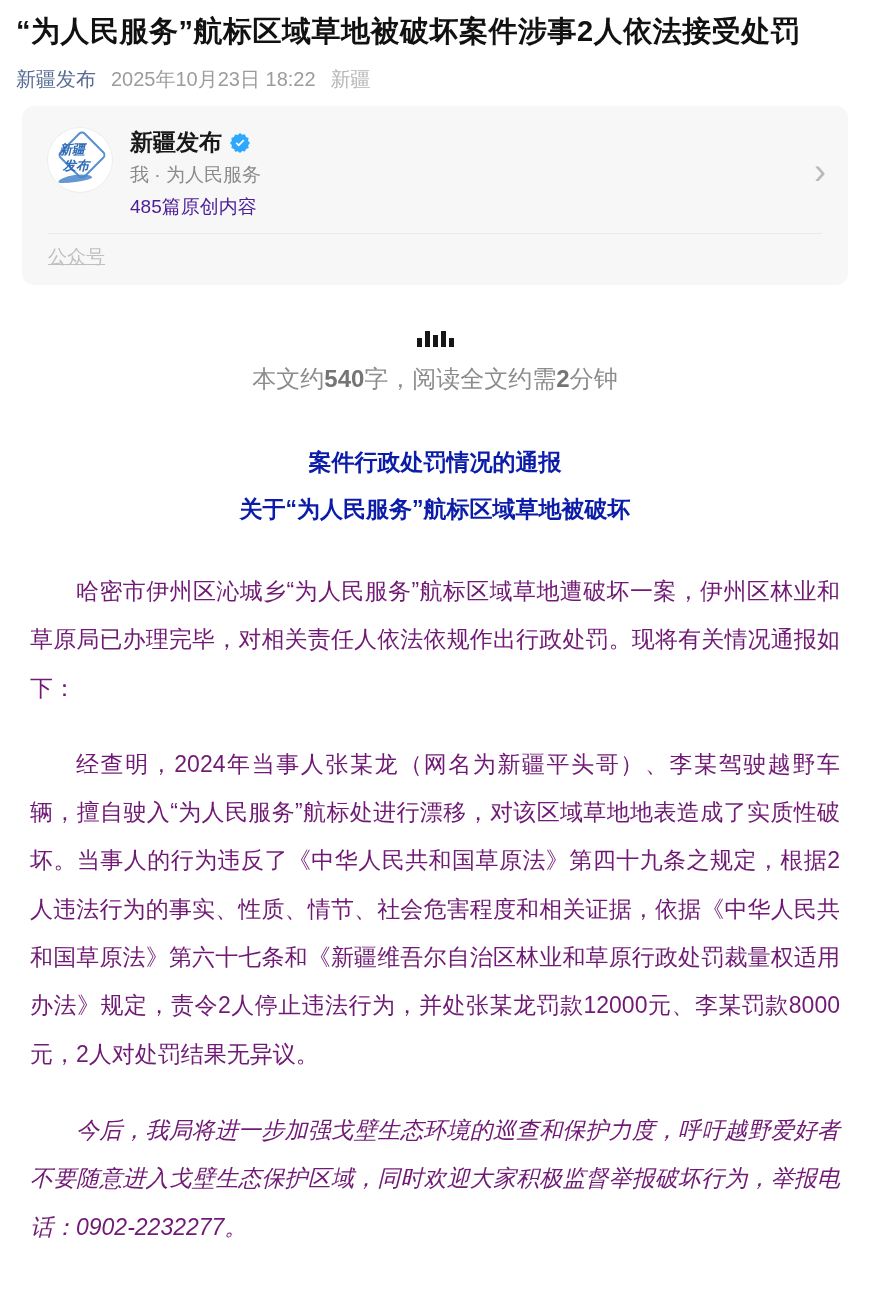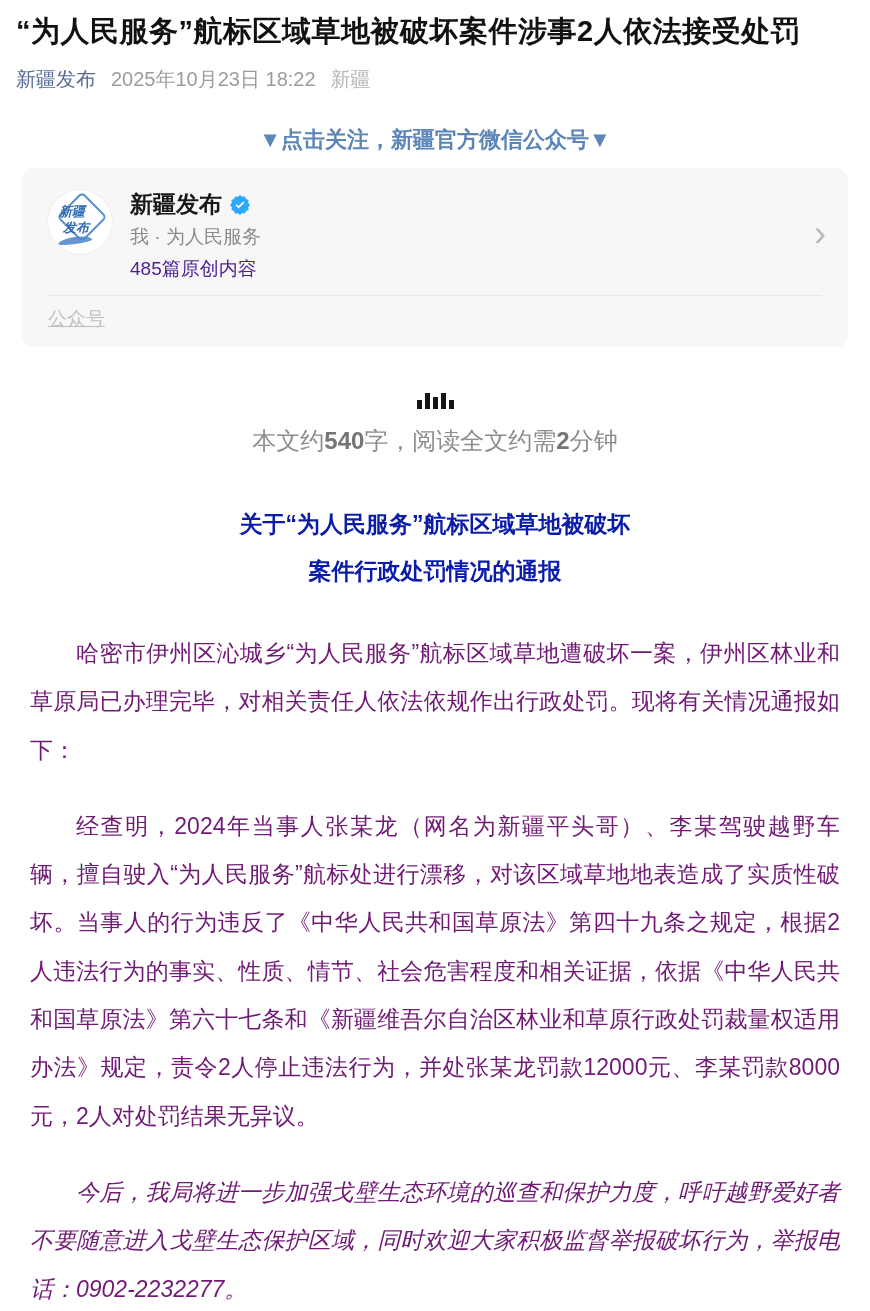--- a/index.html
+++ b/index.html
@@ -60,21 +60,20 @@
 
   <div class="header">
     <h1 class="title">“为人民服务”航标区域草地被破坏案件涉事2人依法接受处罚</h1>
     <div class="byline">
       <span class="account-link">新疆发布</span>
       <span class="pub-date">2025年10月23日 18:22</span>
       <span class="pub-region">新疆</span>
     </div>
   </div>
 
-  <div class="follow-banner">▼点击关注，新疆官方微信公众号▼</div>
 
   <div class="profile-card">
     <div class="card-top">
       <div class="avatar">
         <span class="diamond"></span>
         <span class="av-t1">新疆</span>
         <span class="av-t2">发布</span>
         <span class="swoosh"></span>
       </div>
       <div class="card-info">
@@ -103,22 +102,22 @@
         <span class="b3"></span>
         <span class="b4"></span>
         <span class="b5"></span>
     </div>
     <div class="read-meta">
       <span>本文约</span><b>540</b><span>字，阅读全文约需</span><b>2</b><span>分钟</span>
     </div>
   </div>
 
   <div class="notice-title">
+    <div>案件行政处罚情况的通报</div>
     <div>关于“为人民服务”航标区域草地被破坏</div>
-    <div>案件行政处罚情况的通报</div>
   </div>
 
   <div class="article-body">
     <p class="para">哈密市伊州区沁城乡“为人民服务”航标区域草地遭破坏一案，伊州区林业和草原局已办理完毕，对相关责任人依法依规作出行政处罚。现将有关情况通报如下：</p>
     <p class="para">经查明，2024年当事人张某龙（网名为新疆平头哥）、李某驾驶越野车辆，擅自驶入“为人民服务”航标处进行漂移，对该区域草地地表造成了实质性破坏。当事人的行为违反了《中华人民共和国草原法》第四十九条之规定，根据2人违法行为的事实、性质、情节、社会危害程度和相关证据，依据《中华人民共和国草原法》第六十七条和《新疆维吾尔自治区林业和草原行政处罚裁量权适用办法》规定，责令2人停止违法行为，并处张某龙罚款12000元、李某罚款8000元，2人对处罚结果无异议。</p>
     <p class="para">今后，我局将进一步加强戈壁生态环境的巡查和保护力度，呼吁越野爱好者不要随意进入戈壁生态保护区域，同时欢迎大家积极监督举报破坏行为，举报电话：0902-2232277。</p>
   </div>
 
 </div>
 

